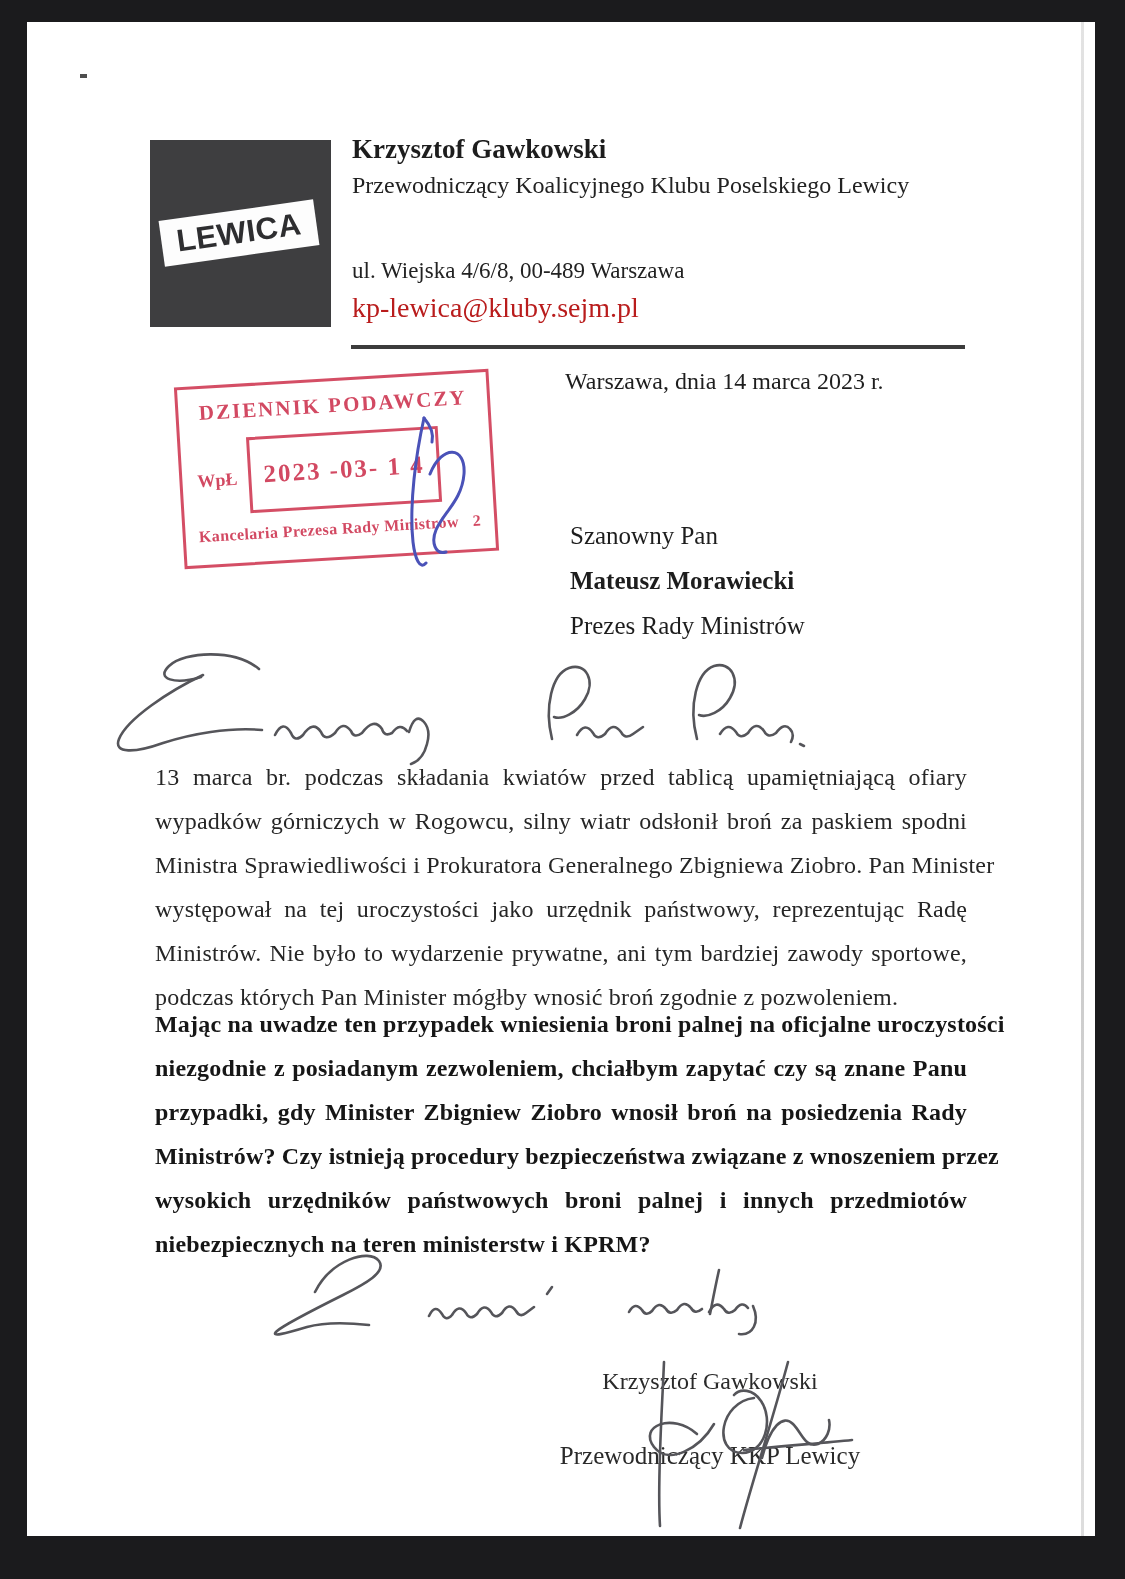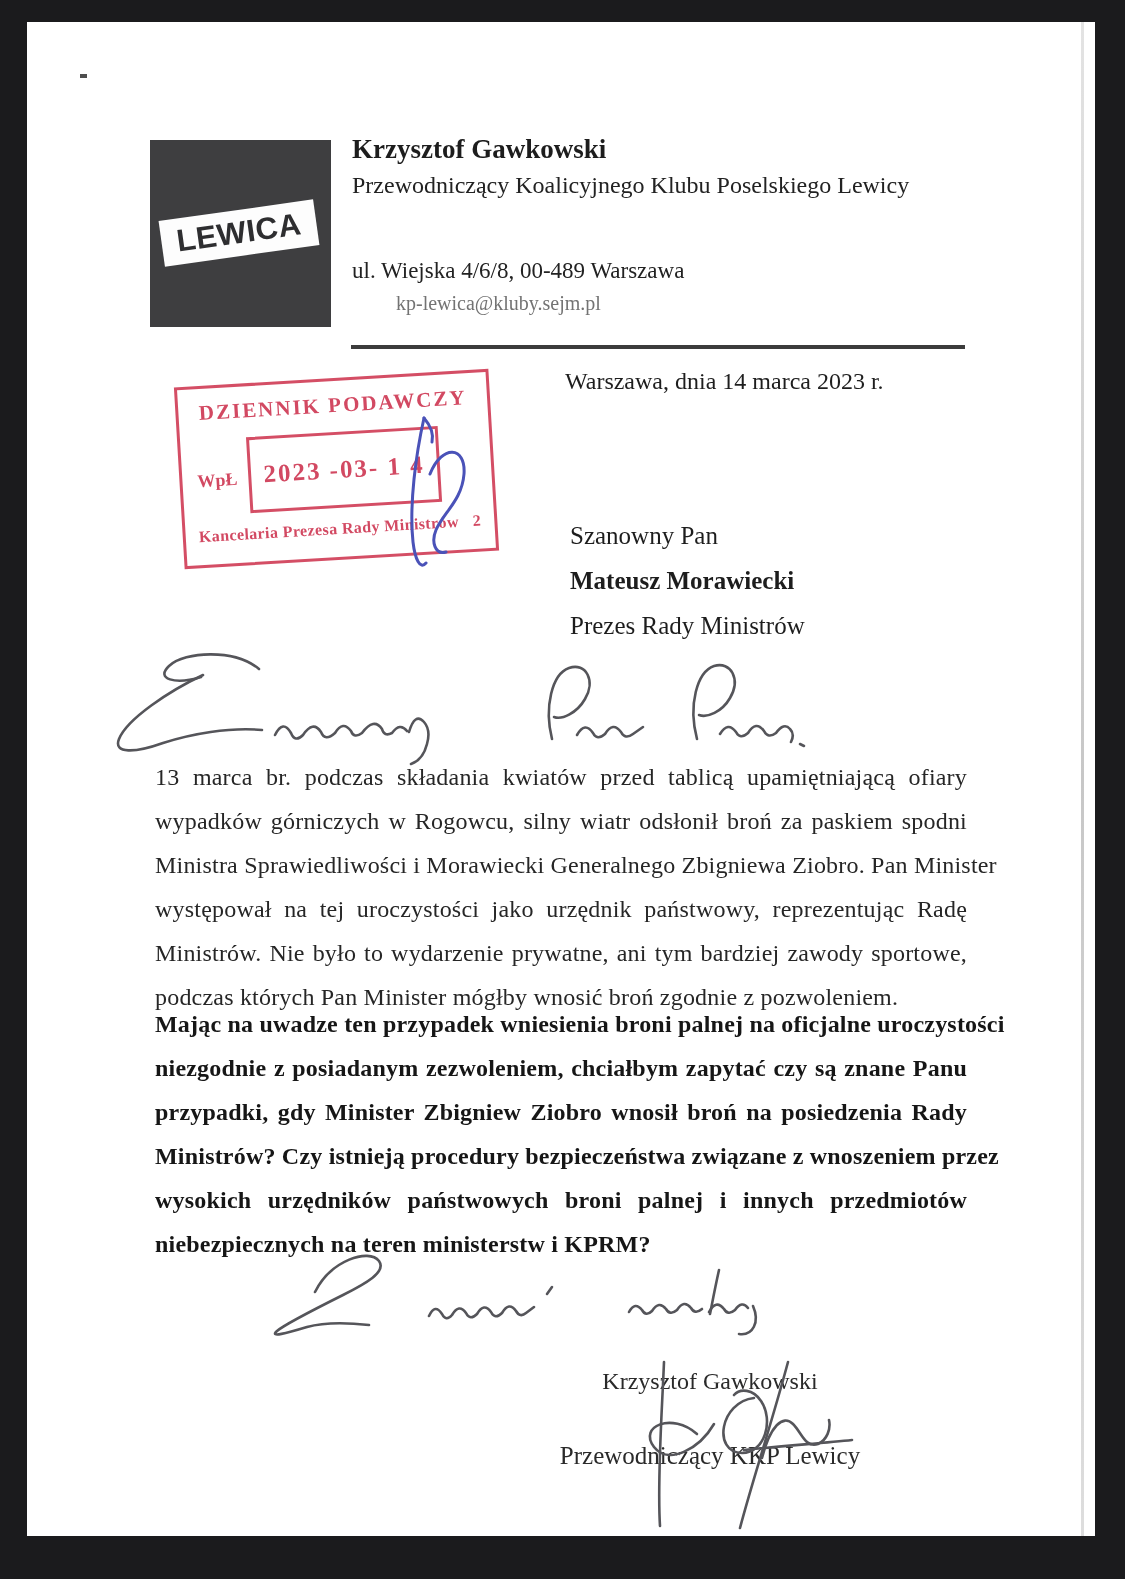--- a/index.html
+++ b/index.html
@@ -30,21 +30,21 @@
     background:#fdfdfd;transform:rotate(-8deg);
     display:flex;align-items:center;justify-content:center;
   }
   .logo-banner span{
     font-family:"Liberation Sans", sans-serif;font-weight:bold;
     font-size:31px;letter-spacing:.5px;color:#2e2e30;
   }
   .hdr-name{position:absolute;left:325px;top:112px;font-size:27px;font-weight:bold;color:#1d1d1d;}
   .hdr-title{position:absolute;left:325px;top:150px;font-size:24px;color:#222;}
   .hdr-address{position:absolute;left:325px;top:236px;font-size:23px;color:#222;}
-  .hdr-email{position:absolute;left:325px;top:270px;font-size:20px;color:#737373;margin-left:44px;}
+  .hdr-email{position:absolute;left:325px;top:270px;font-size:28px;color:#b91c1c;}
   .hdr-rule{position:absolute;left:324px;top:323px;width:614px;height:4px;background:#3c3c3c;}
 
   .dateline{position:absolute;left:538px;top:346px;width:400px;text-align:left;font-size:24px;color:#1e1e1e;}
 
   
   .stamp{
     position:absolute;left:152px;top:356px;width:309px;height:176px;
     border:3px solid #d14059;transform:rotate(-3.4deg);
     color:#cf3a55;opacity:.92;
   }
@@ -136,21 +136,21 @@
     <path d="M445,92 C437,60 445,27 462,21 C479,15 489,34 478,52 C470,66 455,73 447,70"></path>
     <path d="M470,88 q8,-14 16,-2 q4,8 12,1 q8,-13 16,-2 q4,8 12,2 l10,-7"></path>
     <path d="M590,92 C581,58 590,25 607,19 C624,14 634,32 623,51 C615,65 600,71 592,68"></path>
     <path d="M613,87 q8,-13 16,-2 q4,8 12,1 q8,-13 16,-2 q4,8 12,2 q8,-11 14,-4 q5,5 1,13"></path>
     <path d="M693,97 l4,2"></path>
   </svg>
 
   <div class="para para1">
       <div class="jline">13 marca br. podczas składania kwiatów przed tablicą upamiętniającą ofiary</div>
       <div class="jline">wypadków górniczych w Rogowcu, silny wiatr odsłonił broń za paskiem spodni</div>
-      <div class="jline">Ministra Sprawiedliwości i Morawiecki Generalnego Zbigniewa Ziobro. Pan Minister</div>
+      <div class="jline">Ministra Sprawiedliwości i Prokuratora Generalnego Zbigniewa Ziobro. Pan Minister</div>
       <div class="jline">występował na tej uroczystości jako urzędnik państwowy, reprezentując Radę</div>
       <div class="jline">Ministrów. Nie było to wydarzenie prywatne, ani tym bardziej zawody sportowe,</div>
       <div class="jline jlast">podczas których Pan Minister mógłby wnosić broń zgodnie z pozwoleniem.</div>
     </div>
 
   <div class="para para2">
       <div class="jline">Mając na uwadze ten przypadek wniesienia broni palnej na oficjalne uroczystości</div>
       <div class="jline">niezgodnie z posiadanym zezwoleniem, chciałbym zapytać czy są znane Panu</div>
       <div class="jline">przypadki, gdy Minister Zbigniew Ziobro wnosił broń na posiedzenia Rady</div>
       <div class="jline">Ministrów? Czy istnieją procedury bezpieczeństwa związane z wnoszeniem przez</div>

